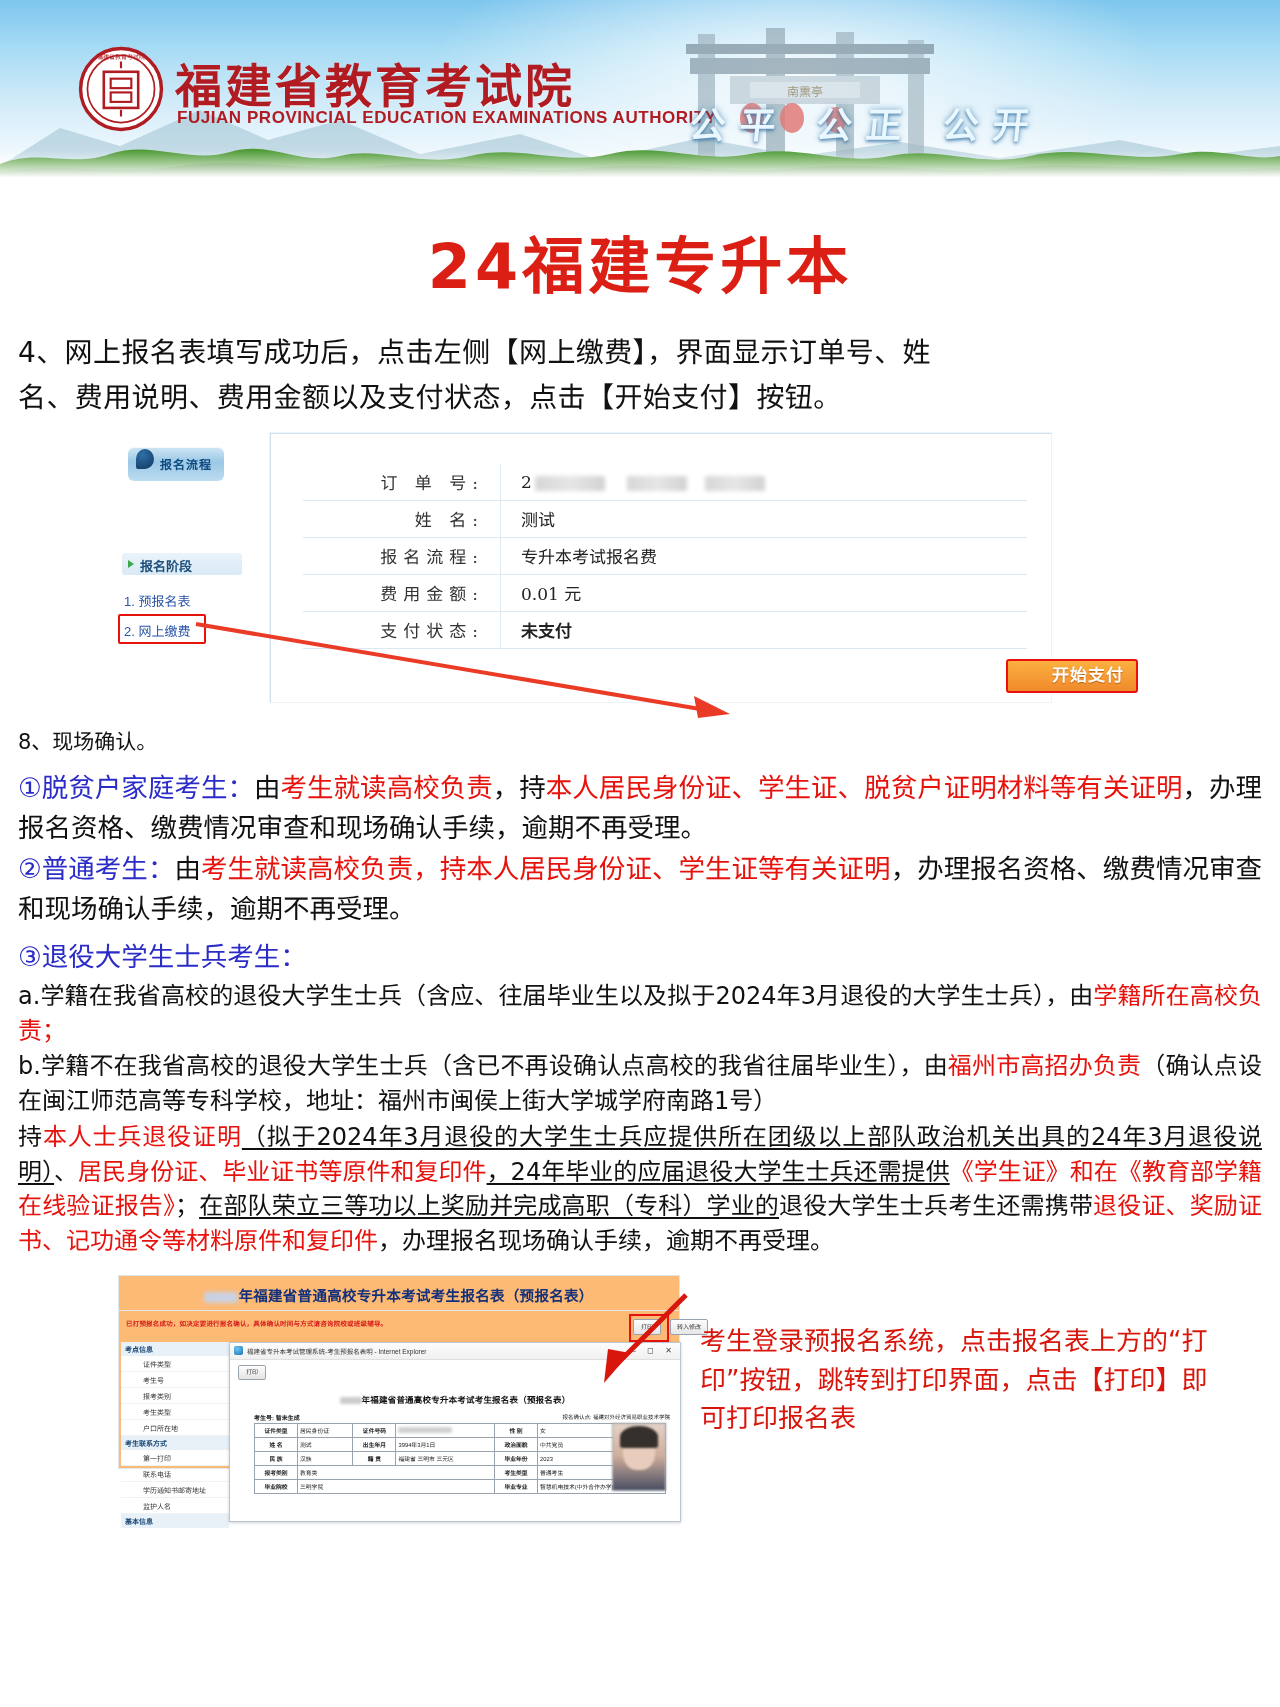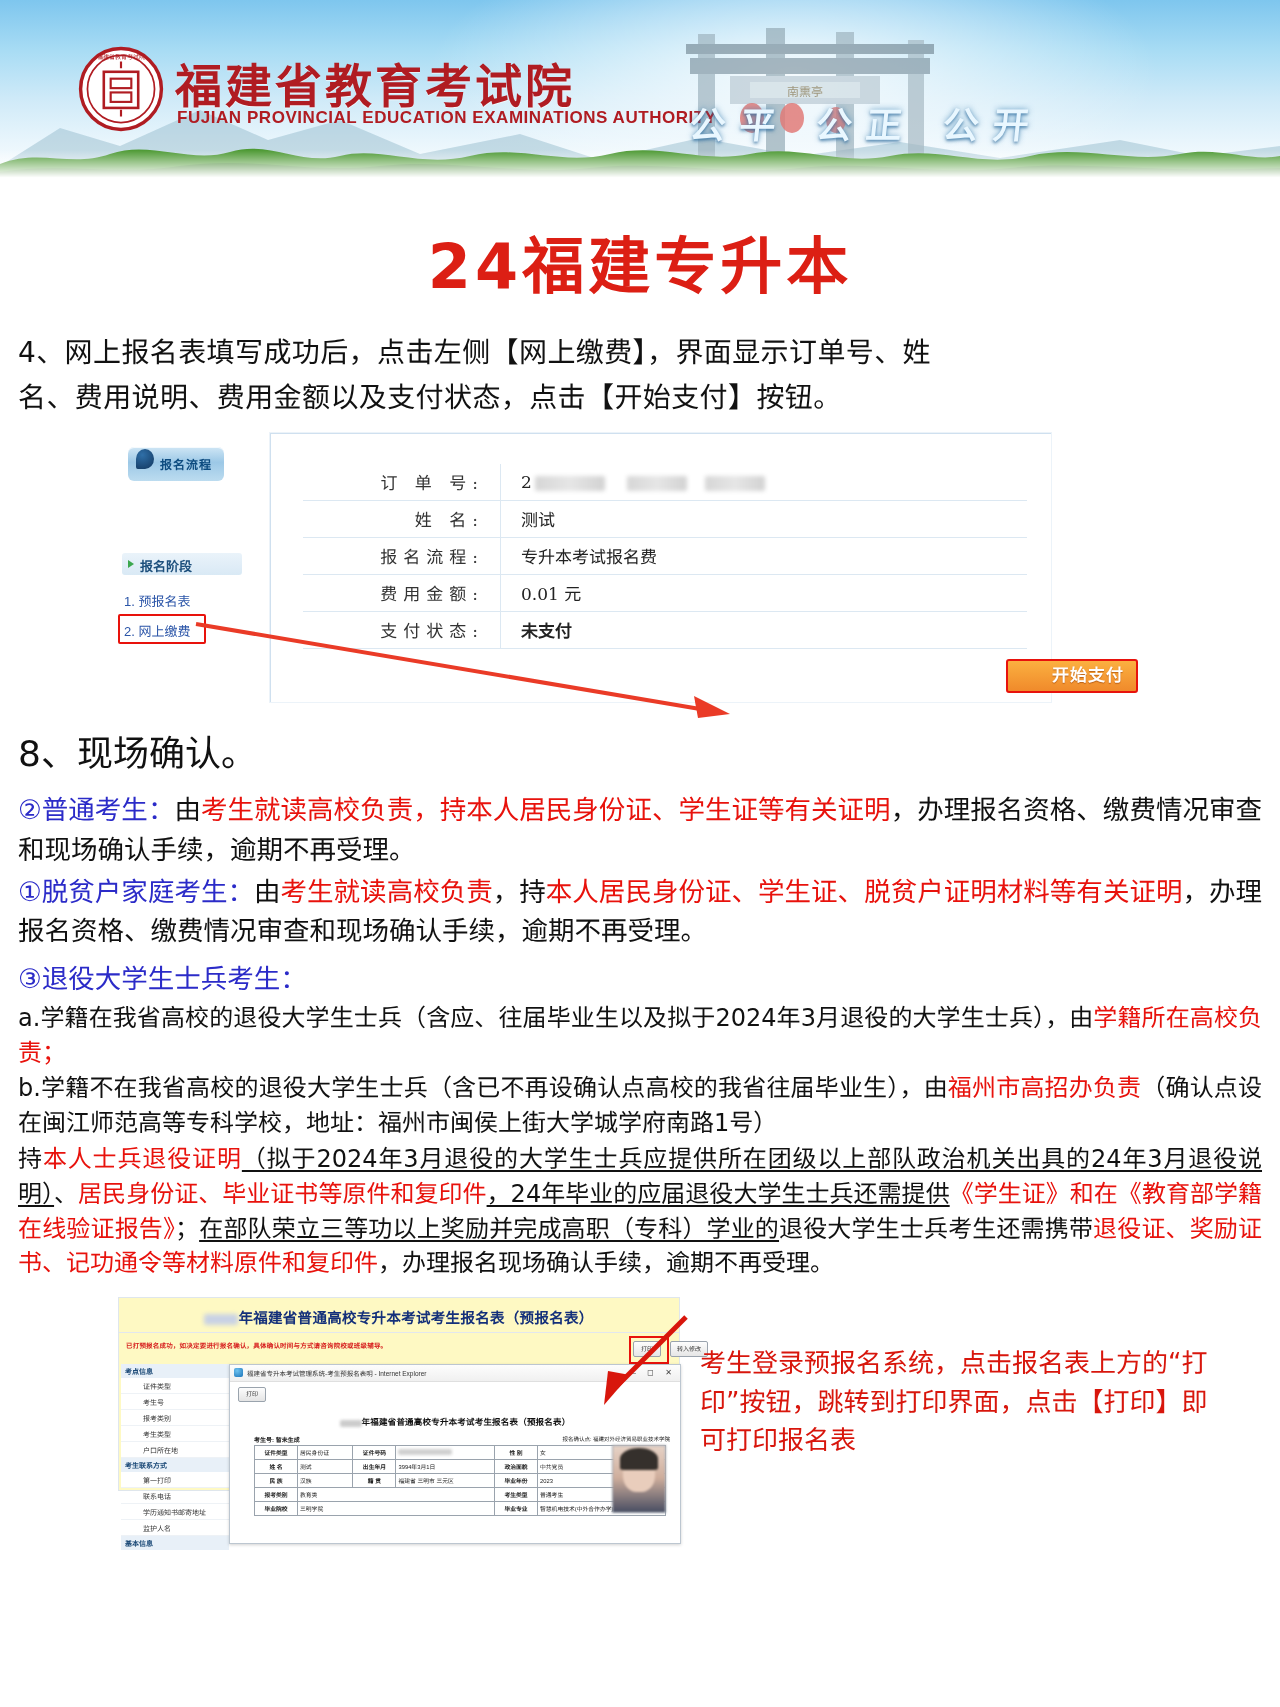--- a/index.html
+++ b/index.html
@@ -79,21 +79,21 @@
     color:#111;
     font-family:"DejaVu Sans","Liberation Sans",sans-serif;
     text-align:justify;
   }
   p.step{font-size:28px;letter-spacing:.4px;}
   .blue{color:#2b2bc8;}
   .red{color:#e8120c;}
   .black{color:#111;}
   .u{text-decoration:underline;text-underline-offset:3px;}
   p.small{font-size:24px;line-height:1.45;margin-bottom:1px;}
-  p.sec8{font-size:36px;margin:14px 0 10px 0;}
+  p.sec8{font-size:21px;margin:14px 0 10px 0;}
   p.item{font-size:26.5px;line-height:1.5;margin:0 0 2px 0;}
 
   
   .shot1{
     position:relative;
     margin:14px 0 8px 0;
     width:1280px;height:280px;
   }
   .shot1 .panel{
     position:absolute;left:270px;top:0;width:780px;height:268px;
@@ -151,21 +151,21 @@
     border:2px solid #e8120c;border-radius:3px;
     color:#fff;font-size:17px;font-weight:bold;text-align:center;line-height:30px;
     letter-spacing:1px;text-shadow:0 1px 1px rgba(150,60,0,.6);padding-left:32px;
   }
   .shot1 .arrow{position:absolute;left:190px;top:185px;}
 
   
   .shot2{position:relative;width:1280px;height:315px;margin-top:8px;}
   .shot2 .outer{
     position:absolute;left:118px;top:8px;width:560px;height:192px;
-    background:#fef9c3;border:1px solid #dfe6ec;
+    background:#fdba74;border:1px solid #dfe6ec;
   }
   .shot2 .ftitle{
     position:absolute;left:0;top:8px;width:100%;text-align:center;
     font-size:14.5px;font-weight:bold;color:#14307a;letter-spacing:.3px;
   }
   .shot2 .ftitle .mask{display:inline-block;width:34px;height:11px;background:#c9d2e4;filter:blur(2px);
     border-radius:2px;vertical-align:middle;}
   .shot2 .hr{position:absolute;left:0;top:34px;width:100%;height:1px;background:#e2e7ee;}
   .shot2 .warn{
     position:absolute;left:7px;top:42px;font-size:6.5px;color:#d61c1c;font-weight:bold;
@@ -357,25 +357,25 @@
       <line x1="6" y1="6" x2="516" y2="92" stroke="#ea3b27" stroke-width="4"></line>
       <polygon points="540,96 504,78 508,100" fill="#ea3b27"></polygon>
     </svg>
   </div>
 
   <div class="content">
 
     <p class="para sec8">8、现场确认。</p>
 
     <p class="para item">
+      <span class="blue">①脱贫户家庭考生：</span><span class="black">由</span><span class="red">考生就读高校负责</span><span class="black">，持</span><span class="red">本人居民身份证、学生证、脱贫户证明材料等有关证明</span><span class="black">，办理报名资格、缴费情况审查和现场确认手续，逾期不再受理。</span>
+    </p>
+
+    <p class="para item">
       <span class="blue">②普通考生：</span><span class="black">由</span><span class="red">考生就读高校负责，持本人居民身份证、学生证等有关证明</span><span class="black">，办理报名资格、缴费情况审查和现场确认手续，逾期不再受理。</span>
-    </p>
-
-    <p class="para item">
-      <span class="blue">①脱贫户家庭考生：</span><span class="black">由</span><span class="red">考生就读高校负责</span><span class="black">，持</span><span class="red">本人居民身份证、学生证、脱贫户证明材料等有关证明</span><span class="black">，办理报名资格、缴费情况审查和现场确认手续，逾期不再受理。</span>
     </p>
 
     <p class="para item" style="margin-top:8px">
       <span class="blue">③退役大学生士兵考生：</span>
     </p>
 
     <p class="para small">
       <span class="black">a.学籍在我省高校的退役大学生士兵（含应、往届毕业生以及拟于2024年3月退役的大学生士兵），由</span><span class="red">学籍所在高校负责</span><span class="red">；</span>
     </p>
 

